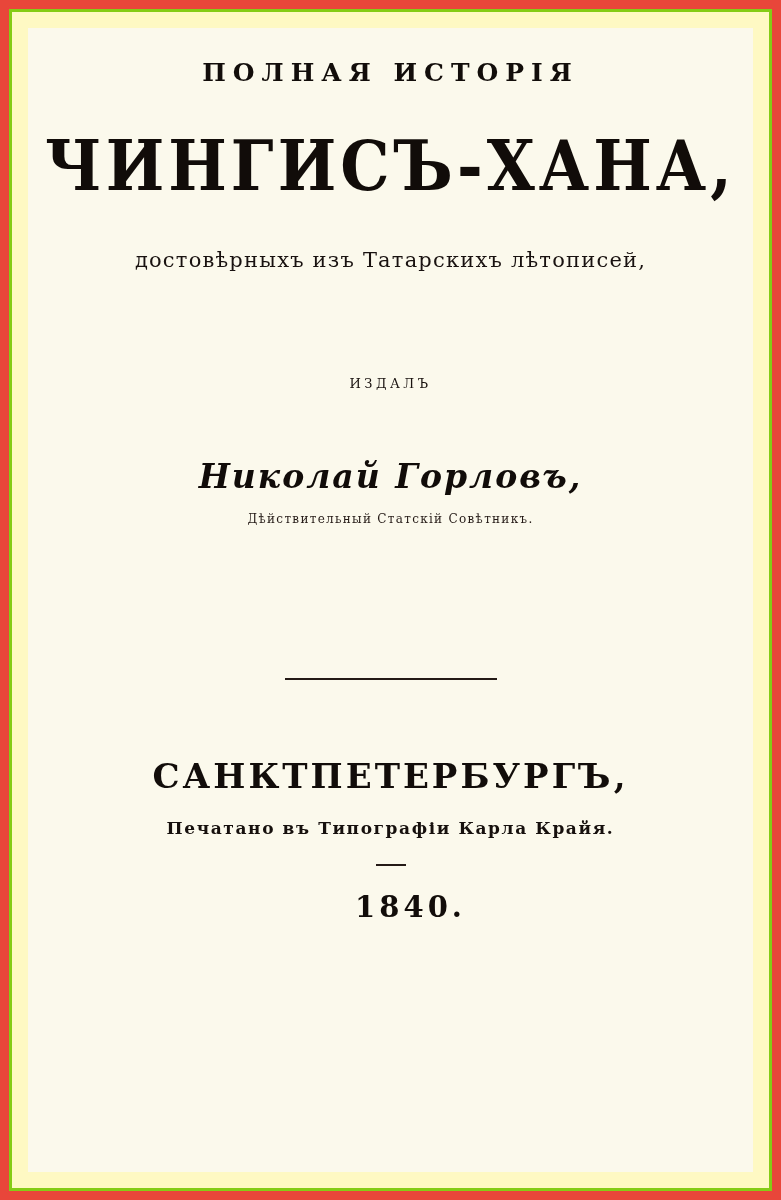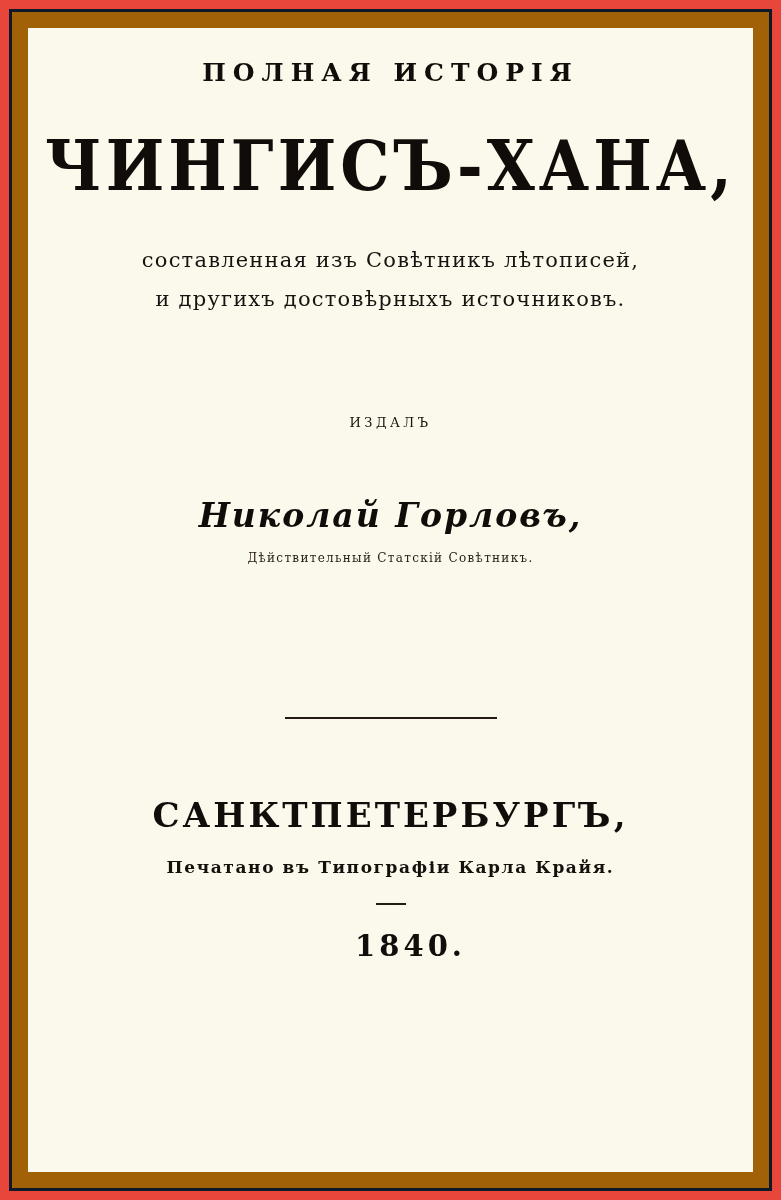--- a/index.html
+++ b/index.html
@@ -25,22 +25,22 @@
     position: absolute;
     inset: 0;
     background: #e8463a;
   }
   .inner-sheet {
     position: absolute;
     left: 9px;
     top: 9px;
     right: 9px;
     bottom: 9px;
-    background: #a16207;
-    border: 3px solid #0f172a;
+    background: #fef9c3;
+    border: 3px solid #84cc16;
     box-sizing: border-box;
   }
   .content {
     position: absolute;
     left: 16px;
     top: 16px;
     right: 16px;
     bottom: 16px;
     background: #fbf9ec;
     box-sizing: border-box;
@@ -162,22 +162,21 @@
 <div class="page">
   <div class="outer-frame"></div>
   <div class="inner-sheet">
     <div class="content">
 
       <div class="line-overline">ПОЛНАЯ ИСТОРІЯ</div>
 
       <div class="title-main">ЧИНГИСЪ-ХАНА,</div>
 
       <div class="subtitle">
-        <div>составленная изъ Совѣтникъ лѣтописей,</div>
-        <div>и другихъ достовѣрныхъ источниковъ.</div>
+        <div>достовѣрныхъ изъ Татарскихъ лѣтописей,</div>
       </div>
 
       <div class="publisher-word">ИЗДАЛЪ</div>
 
       <div class="author">Николай Горловъ,</div>
 
       <div class="author-rank">Дѣйствительный Статскій Совѣтникъ.</div>
 
       <div class="rule-long"></div>
 

